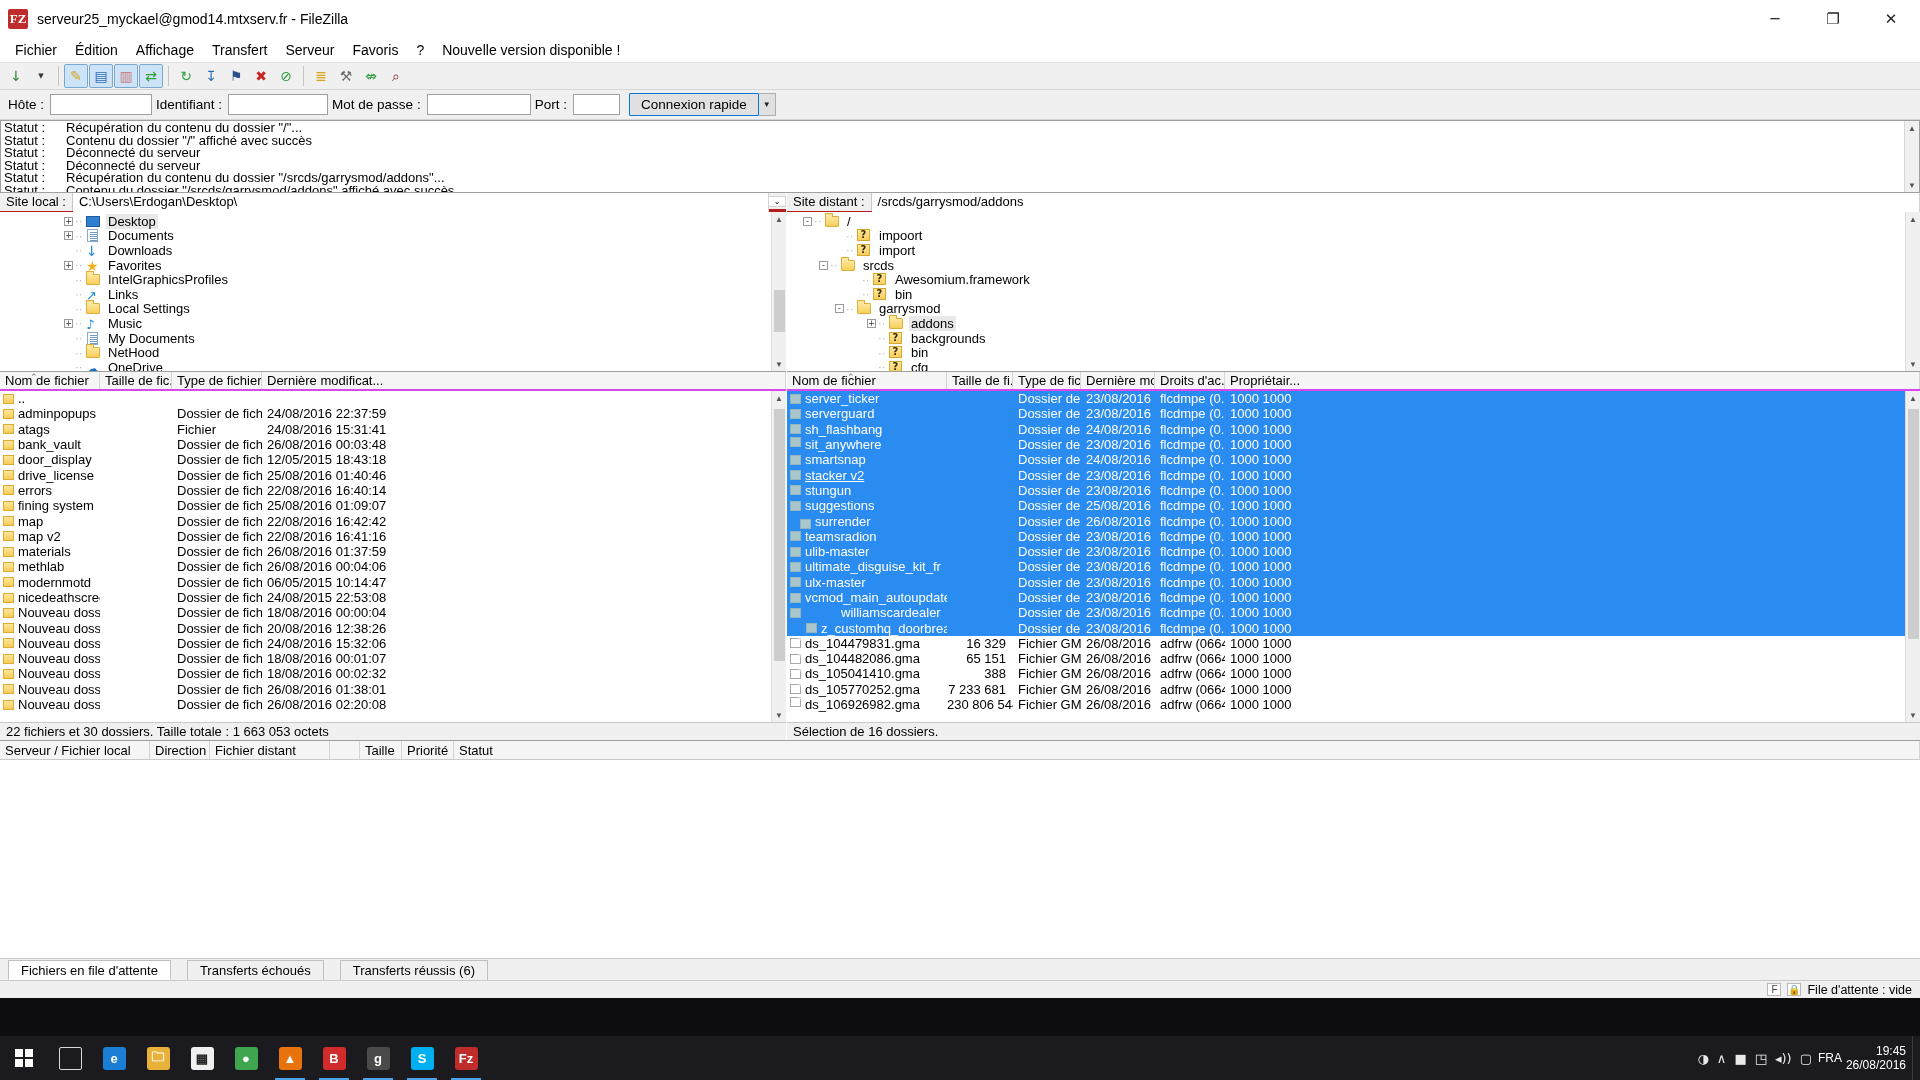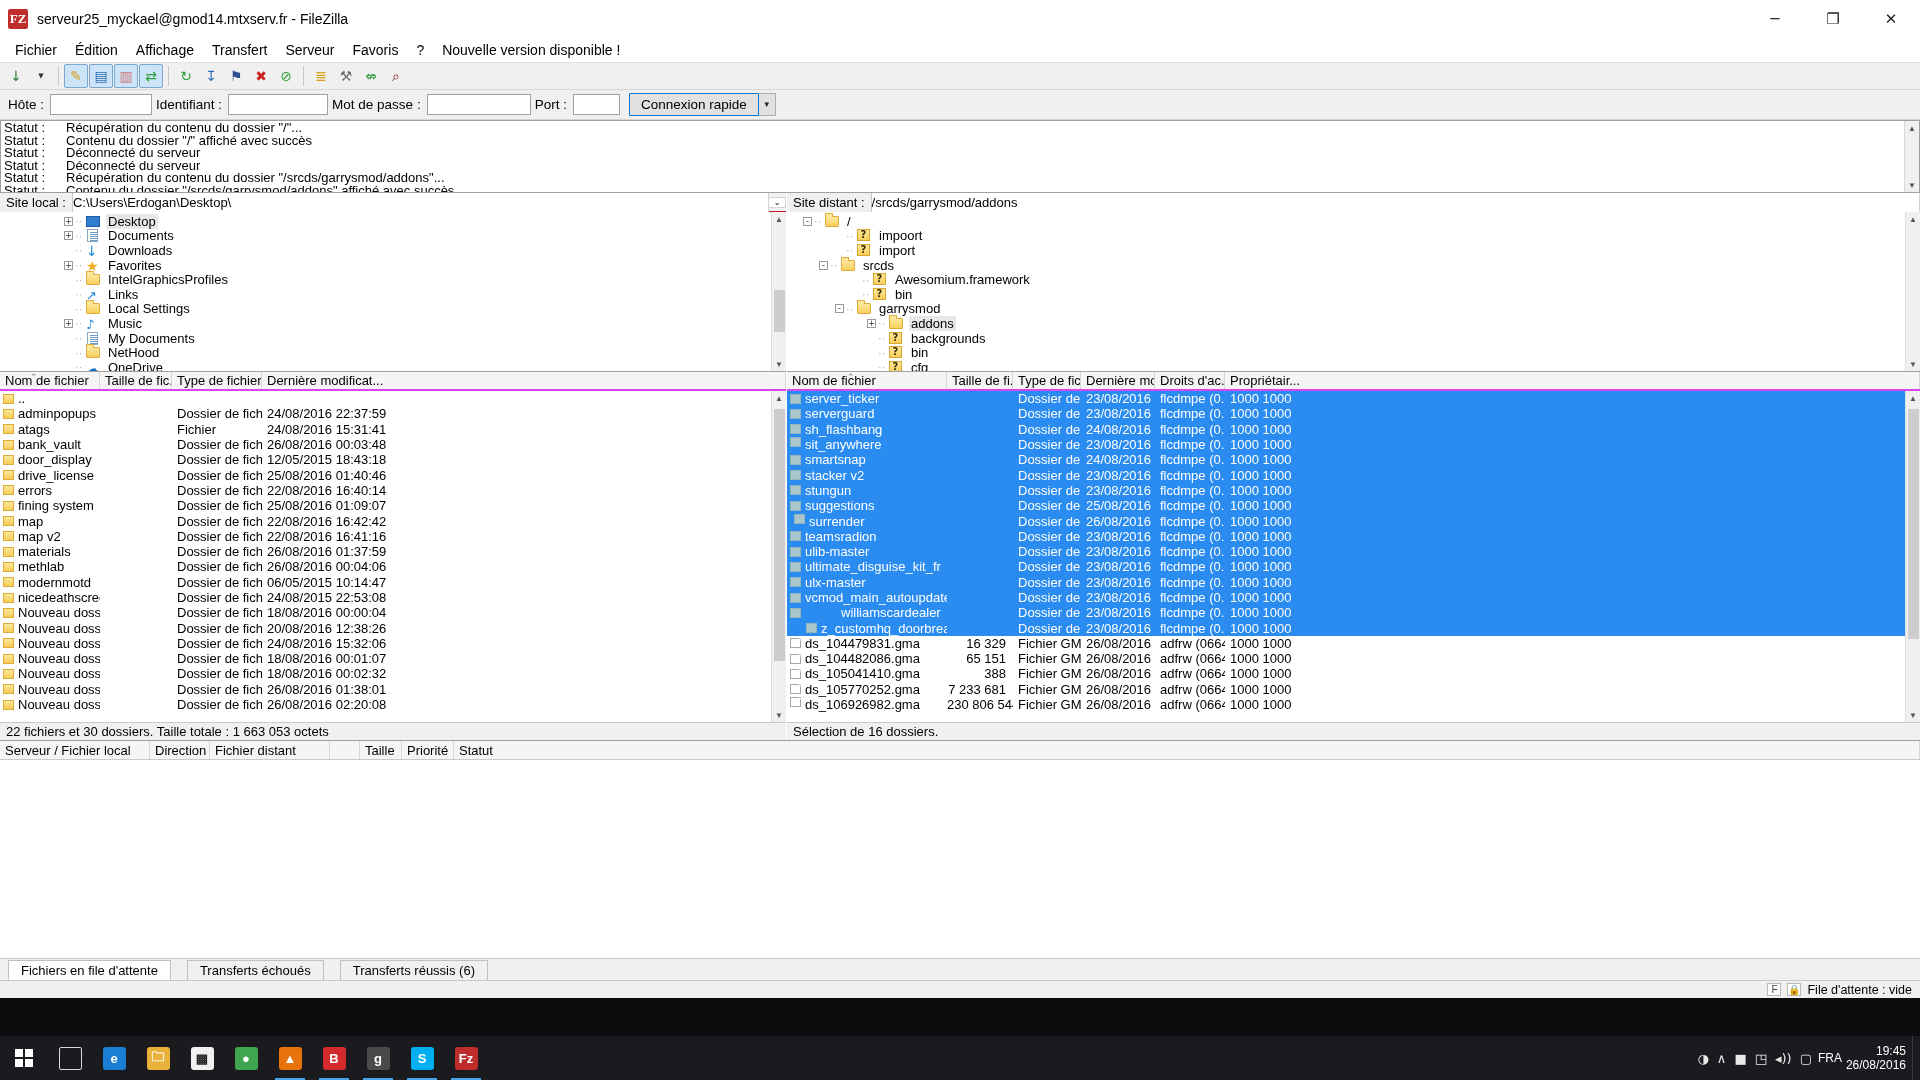--- a/index.html
+++ b/index.html
@@ -86,27 +86,27 @@
 
   
   .panes { flex: 0 0 auto; display: flex; height: 547px; }
   .pane { display: flex; flex-direction: column; }
   .pane.left { width: 786px; }
   .pane.divider { width: 1px; background:#ffffff; }
   .pane.right { flex: 1; }
 
   .site-row {
     height: 19px; min-height:19px; display: flex; align-items: center; background: #f0f0f0;
-    border-bottom: 1px solid #b91c1c; font-size: 13px;
+    border-bottom: 3px solid #b91c1c; font-size: 13px;
   }
   .site-label {
     padding: 0 6px; height: 19px; display:flex; align-items:center; background:#f0f0f0;
     border-right: 1px solid #c8c8c8; white-space:nowrap;
   }
-  .site-value { flex:1; background:#fff; height:24px; display:flex; align-items:center; border:1px solid #d3d3d3; border-left:none; }
+  .site-value { flex:1; padding-left: 6px; background:#fff; height:24px; display:flex; align-items:center; border:1px solid #d3d3d3; border-left:none; }
   .site-caret { width: 17px; display:flex; align-items:center; justify-content:center; font-size:8px; background:#fff; border:1px solid #d3d3d3; border-left:none; }
 
   
   .tree-wrap { height: 160px; min-height:160px; display:flex; background:#fff; border-bottom:1px solid #a0a0a0; }
   .tree { flex:1; overflow:hidden; position:relative; padding-top:2px; }
   .tree-scroll { width:15px; background:#f0f0f0; border-left:1px solid #dcdcdc; display:flex; flex-direction:column; justify-content:space-between; align-items:center; position:relative; }
   .tree-thumb { position:absolute; width:11px; background:#cdcdcd; left:2px; }
 
   .tnode { height: 14.6px; display:flex; align-items:center; font-size: 13px; color:#000; white-space:nowrap; }
   .tnode .exp {
@@ -793,21 +793,21 @@
                   <span class="ficon folder-sel"></span>
                   <span>smartsnap</span>
                 </div>
                 <div class="fc right" style="width: 66px;"></div>
                 <div class="fc" style="width: 68px;">Dossier de ...</div>
                 <div class="fc" style="width: 74px;">24/08/2016 18:...</div>
                 <div class="fc" style="width: 70px;">flcdmpe (0...</div>
                 <div class="fc" style="width: 62px; flex: 1 1 0%;">1000 1000</div>
               </div>
               <div class="frow sel">
-                <div class="fc" style="width: 160px; padding-left: 0px; display: flex; align-items: center;">
+                <div class="fc" style="width: 160px; padding-left: 0px; display: flex; align-items: center; text-decoration: underline;">
                   <span class="ficon folder-sel"></span>
                   <span>stacker v2</span>
                 </div>
                 <div class="fc right" style="width: 66px;"></div>
                 <div class="fc" style="width: 68px;">Dossier de ...</div>
                 <div class="fc" style="width: 74px;">23/08/2016 17:...</div>
                 <div class="fc" style="width: 70px;">flcdmpe (0...</div>
                 <div class="fc" style="width: 62px; flex: 1 1 0%;">1000 1000</div>
               </div>
               <div class="frow sel">
@@ -826,21 +826,21 @@
                   <span class="ficon folder-sel"></span>
                   <span>suggestions</span>
                 </div>
                 <div class="fc right" style="width: 66px;"></div>
                 <div class="fc" style="width: 68px;">Dossier de ...</div>
                 <div class="fc" style="width: 74px;">25/08/2016 01:...</div>
                 <div class="fc" style="width: 70px;">flcdmpe (0...</div>
                 <div class="fc" style="width: 62px; flex: 1 1 0%;">1000 1000</div>
               </div>
               <div class="frow sel">
-                <div class="fc" style="width: 160px; padding-left: 4px; display: flex; align-items: flex-start;">
+                <div class="fc" style="width: 160px; padding-left: 10px; display: flex; align-items: flex-end;">
                   <span class="ficon folder-sel"></span>
                   <span>surrender</span>
                 </div>
                 <div class="fc right" style="width: 66px;"></div>
                 <div class="fc" style="width: 68px;">Dossier de ...</div>
                 <div class="fc" style="width: 74px;">26/08/2016 01:...</div>
                 <div class="fc" style="width: 70px;">flcdmpe (0...</div>
                 <div class="fc" style="width: 62px; flex: 1 1 0%;">1000 1000</div>
               </div>
               <div class="frow sel">

